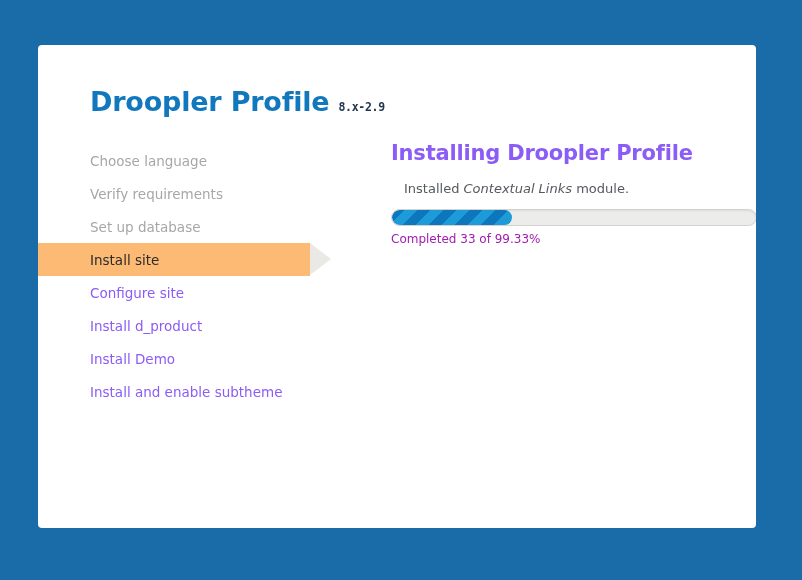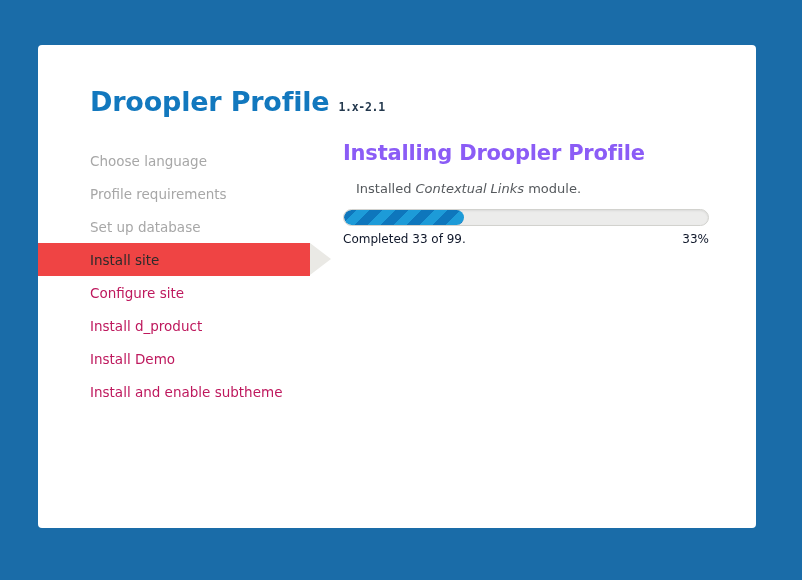--- a/index.html
+++ b/index.html
@@ -48,47 +48,48 @@
     font-size: 11.5px;
     font-weight: bold;
     color: #23384d;
     letter-spacing: -0.3px;
   }
 
   
   .install-body {
     display: flex;
     margin-top: 27px;
+    gap: 48px;
   }
 
   
   .task-list {
     width: 272px;
     flex: none;
     list-style: none;
     padding-top: 2px;
   }
 
   .task-item {
     position: relative;
     height: 33px;
     display: flex;
     align-items: center;
     padding-left: 52px;
     font-size: 13.5px;
-    color: #be185d;
+    color: #8b5cf6;
     white-space: nowrap;
   }
 
   .task-item + .task-item { margin-top: 0; }
 
   .task-item.is-done { color: #a7a7a7; }
 
   .task-item.is-active {
-    background: #ef4444;
+    background: #fdba74;
     color: #2b2b2b;
     margin-left: -0px;
     width: 272px;
   }
 
   
   .task-item.is-active::after {
     content: "";
     position: absolute;
     left: 100%;
@@ -154,44 +155,43 @@
       #1d9bd8 25%, #0e76bc 25%,
       #0e76bc 50%, #1d9bd8 50%,
       #1d9bd8 75%, #0e76bc 75%,
       #0e76bc 100%
     );
     background-size: 26px 26px;
   }
 
   .progress-labels {
     display: flex;
-    justify-content: space-between;
     margin-top: 6px;
     font-size: 12px;
-    color: #0f172a;
+    color: #a21caf;
   }
 </style>
 </head>
 <body>
 
 <div id="install-page">
 
   <div class="site-header">
     <span class="site-title">Droopler Profile</span>
-    <span class="site-version">1.x-2.1</span>
+    <span class="site-version">8.x-2.9</span>
   </div>
 
   <div class="install-body">
 
     <ul class="task-list">
       <li class="task-item is-done">
         <span>Choose language</span>
       </li>
       <li class="task-item is-done">
-        <span>Profile requirements</span>
+        <span>Verify requirements</span>
       </li>
       <li class="task-item is-done">
         <span>Set up database</span>
       </li>
       <li class="task-item is-active">
         <span>Install site</span>
       </li>
       <li class="task-item">
         <span>Configure site</span>
       </li>

